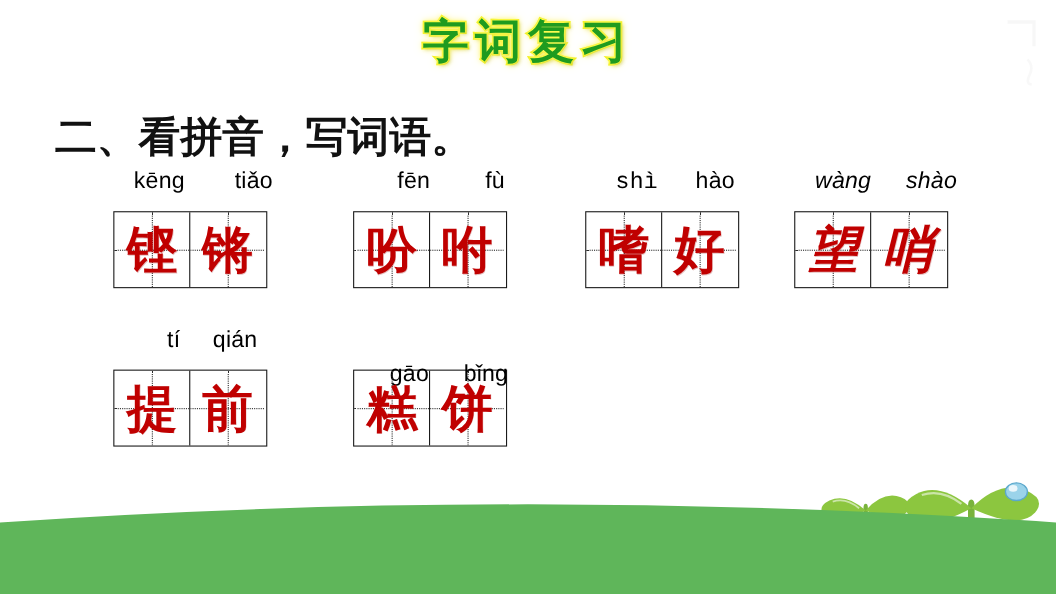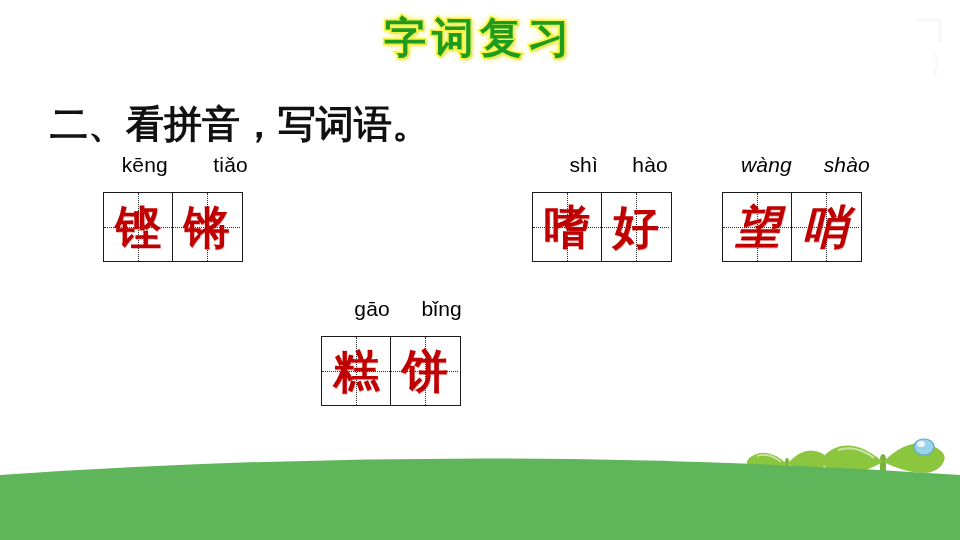--- a/index.html
+++ b/index.html
@@ -192,24 +192,41 @@
           <span class="han">铿</span>
         </div>
         <div class="cell">
           <span class="v-guide"></span>
           <span class="h-guide"></span>
           <span class="han">锵</span>
         </div>
       </div>
     </div>
 
+    <div class="ex-group" style="left:315px; width:152px;">
+      <div class="pinyin">
+        <span class="py-cell" style="width:68px;">fēn</span><span class="py-cell" style="width:68px;">fù</span>
+      </div>
+      <div class="tianzige" style="width:137.4px;">
+        <div class="cell">
+          <span class="v-guide"></span>
+          <span class="h-guide"></span>
+          <span class="han">吩</span>
+        </div>
+        <div class="cell">
+          <span class="v-guide"></span>
+          <span class="h-guide"></span>
+          <span class="han">咐</span>
+        </div>
+      </div>
+    </div>
 
     <div class="ex-group" style="left:526px; width:152px;">
       <div class="pinyin">
-        <span class="py-cell" style="width:62px;">shì</span><span class="py-cell" style="width:70px;">hào</span>
+        <span class="py-cell" style="width:62px;font-family:Liberation Mono, monospace;">shì</span><span class="py-cell" style="width:70px;">hào</span>
       </div>
       <div class="tianzige" style="width:137.4px;">
         <div class="cell">
           <span class="v-guide"></span>
           <span class="h-guide"></span>
           <span class="han">嗜</span>
         </div>
         <div class="cell">
           <span class="v-guide"></span>
           <span class="h-guide"></span>
@@ -233,24 +250,41 @@
           <span class="h-guide"></span>
           <span class="han">哨</span>
         </div>
       </div>
     </div>
 
   </div>
 
   <div class="ex-row" id="row-2">
 
+    <div class="ex-group" style="left:97px; width:152px;">
+      <div class="pinyin">
+        <span class="py-cell" style="width:52px;">tí</span><span class="py-cell" style="width:70px;">qián</span>
+      </div>
+      <div class="tianzige" style="width:137.4px;">
+        <div class="cell">
+          <span class="v-guide"></span>
+          <span class="h-guide"></span>
+          <span class="han">提</span>
+        </div>
+        <div class="cell">
+          <span class="v-guide"></span>
+          <span class="h-guide"></span>
+          <span class="han">前</span>
+        </div>
+      </div>
+    </div>
 
     <div class="ex-group" style="left:315px; width:152px;">
       <div class="pinyin">
-        <span class="py-cell" style="width:70px;">gāo</span><span class="py-cell" style="width:72px;">bǐng</span>
+        <span class="py-cell" style="width:70px;">gāo</span><span class="py-cell" style="width:72px;margin-top:31px;">bǐng</span>
       </div>
       <div class="tianzige" style="width:137.4px;">
         <div class="cell">
           <span class="v-guide"></span>
           <span class="h-guide"></span>
           <span class="han">糕</span>
         </div>
         <div class="cell">
           <span class="v-guide"></span>
           <span class="h-guide"></span>

